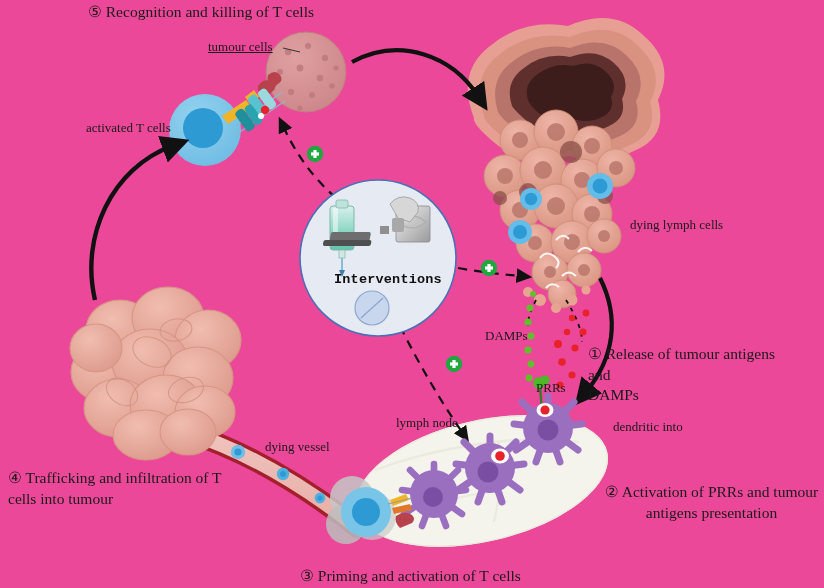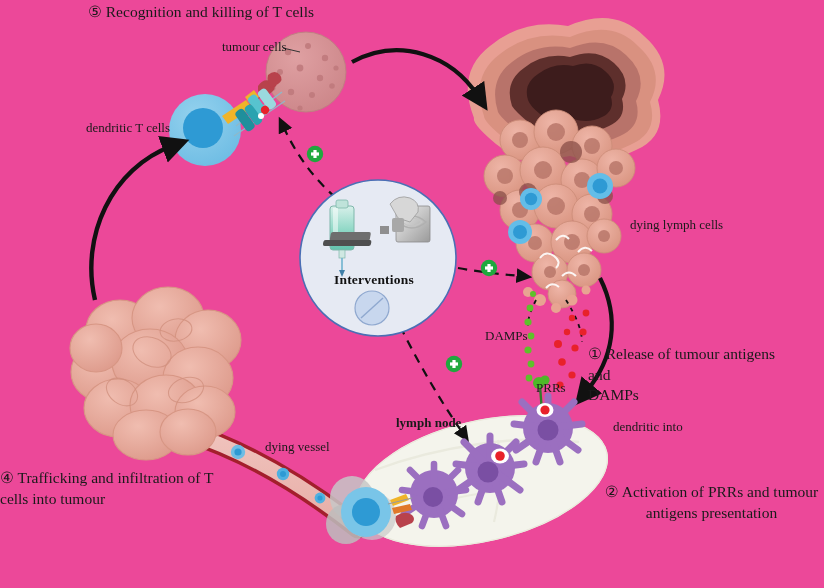--- a/index.html
+++ b/index.html
@@ -1,21 +1,21 @@
 <!DOCTYPE html>
 <html><head>
 <meta charset="utf-8">
 <style>
   html,body{margin:0;padding:0;background:#ffffff;}
   body{width:824px;height:588px;overflow:hidden;font-family:"Liberation Serif", serif;}
   #stage{position:relative;width:824px;height:588px;background:#ec4899;padding-left:45px;}
   .lbl{position:absolute;color:#1a1a1a;font-family:"Liberation Serif", serif;white-space:pre-line;line-height:1.32;}
   .step{font-size:15.5px;}
   .part{font-size:13px;}
-  .interv-txt{position:absolute;font-family:Liberation Serif, serif;font-weight:bold;font-size:13.5px;color:#111;letter-spacing:.2px;}
+  .interv-txt{position:absolute;font-family:Liberation Mono, monospace;font-weight:bold;font-size:13.5px;color:#111;letter-spacing:.2px;}
   svg{position:absolute;left:0;top:0;}
   .nowrap{white-space:nowrap;}
 </style>
 </head>
 <body>
 
 <div id="stage">
 
   <svg width="824" height="588" viewBox="0 0 824 588">
     <defs>
@@ -393,30 +393,33 @@
   <div class="lbl step" style="left:588px;top:324px;width:210px;">
     <span>①</span> <span>Release of tumour antigens and
      DAMPs</span>
   </div>
 
   <div class="lbl step" style="left:604px;top:462px;width:215px;text-align:center;">
     <span>②</span> <span>Activation of PRRs and tumour
      antigens presentation</span>
   </div>
 
-
-  <div class="lbl step" style="left:0;top:448px;width:230px;">
+  <div class="lbl step nowrap" style="left:300px;top:566px;">
+    <span>③</span> <span>Priming and activation of T cells</span>
+  </div>
+
+  <div class="lbl step" style="left:8px;top:448px;width:230px;">
     <span>④</span> <span>Trafficking and infiltration of T
     cells into tumour</span>
   </div>
 
-  <div class="lbl part nowrap" style="left:222px;top:38px;">tumour cells</div>
-  <div class="lbl part nowrap" style="left:86px;top:119px;">dendritic T cells</div>
+  <div class="lbl part nowrap" style="left:208px;top:38px;text-decoration:underline;">tumour cells</div>
+  <div class="lbl part nowrap" style="left:86px;top:119px;">activated T cells</div>
   <div class="lbl part nowrap" style="left:630px;top:216px;">dying lymph cells</div>
   <div class="lbl part nowrap" style="left:485px;top:327px;">DAMPs</div>
   <div class="lbl part nowrap" style="left:500px;top:379px;margin-left:36px;">PRRs</div>
   <div class="lbl part nowrap" style="left:613px;top:418px;">dendritic into</div>
-  <div class="lbl part nowrap" style="left:396px;top:414px;font-weight:bold;">lymph node</div>
+  <div class="lbl part nowrap" style="left:396px;top:414px;">lymph node</div>
   <div class="lbl part nowrap" style="left:265px;top:438px;">dying vessel</div>
 
   <div class="interv-txt" style="left:334px;top:272px;">Interventions</div>
 
 </div>
 
 </body></html>

